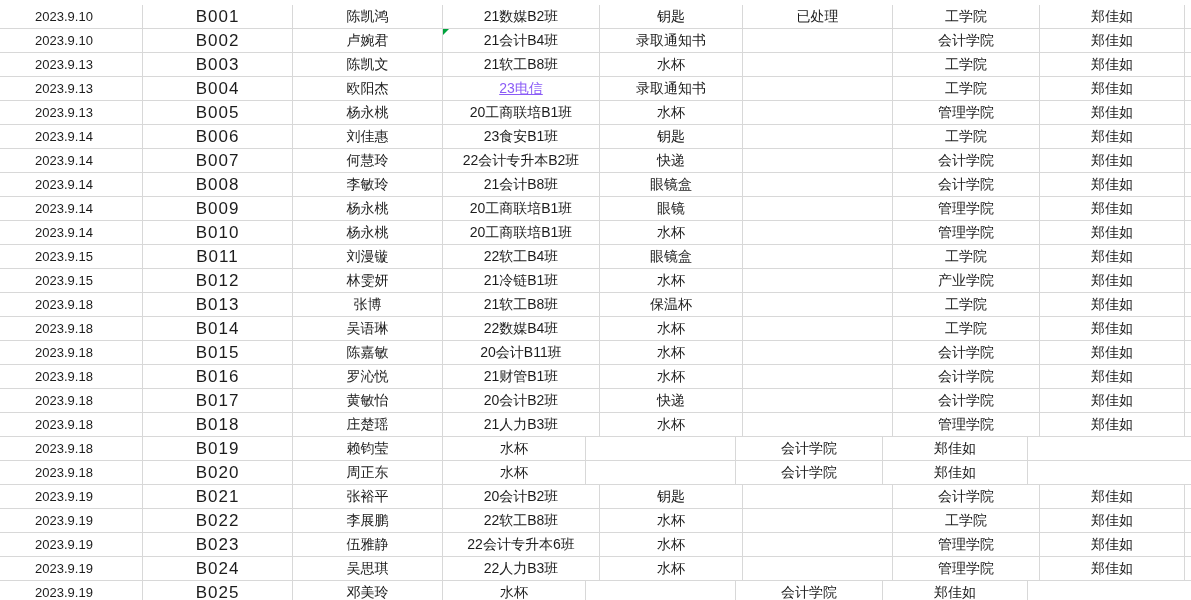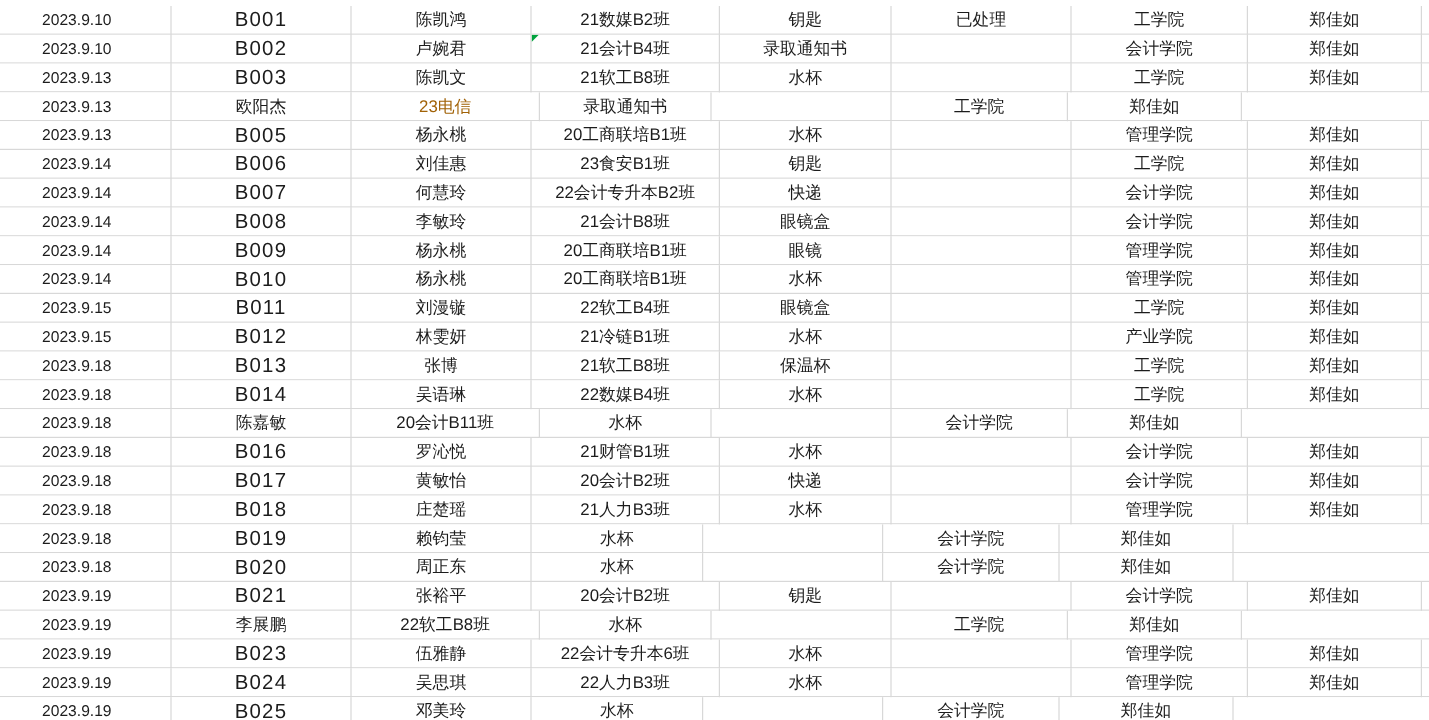--- a/index.html
+++ b/index.html
@@ -18,21 +18,21 @@
   }
   .c0{width:143px;font-size:13px;padding-right:14px;}
   .c1{width:150px;font-size:17px;letter-spacing:1px;}
   .c2{width:150px;}
   .c3{width:157px;}
   .c4{width:143px;}
   .c5{width:150px;}
   .c6{width:147px;}
   .c7{width:145px;}
   .filler{width:6px;border-right:none;}
-  .red-text{color:#a16207;}
+  .red-text{color:#8b5cf6;text-decoration:underline;}
   .err-tri{
     position:absolute;left:0;top:0;width:0;height:0;
     border-top:6px solid #00a33d;border-right:6px solid transparent;
   }
   .watermark{position:absolute;right:0;bottom:0;pointer-events:none;}
   .hthumb{
     position:absolute;left:0;bottom:0;width:107px;height:4px;
     background:#c6c6c6;border-radius:0 3px 3px 0;
   }
   .htrack{
@@ -73,20 +73,21 @@
         <div class="cell c2">陈凯文</div>
         <div class="cell c3">21软工B8班</div>
         <div class="cell c4">水杯</div>
         <div class="cell c5"></div>
         <div class="cell c6">工学院</div>
         <div class="cell c7">郑佳如</div>
         <div class="cell filler"></div>
       </div>
       <div class="row">
         <div class="cell c0">2023.9.13</div>
+        <div class="cell c1">B004</div>
         <div class="cell c2">欧阳杰</div>
         <div class="cell c3 red-text">23电信</div>
         <div class="cell c4">录取通知书</div>
         <div class="cell c5"></div>
         <div class="cell c6">工学院</div>
         <div class="cell c7">郑佳如</div>
         <div class="cell filler"></div>
       </div>
       <div class="row">
         <div class="cell c0">2023.9.13</div>
@@ -193,20 +194,21 @@
         <div class="cell c2">吴语琳</div>
         <div class="cell c3">22数媒B4班</div>
         <div class="cell c4">水杯</div>
         <div class="cell c5"></div>
         <div class="cell c6">工学院</div>
         <div class="cell c7">郑佳如</div>
         <div class="cell filler"></div>
       </div>
       <div class="row">
         <div class="cell c0">2023.9.18</div>
+        <div class="cell c1">B015</div>
         <div class="cell c2">陈嘉敏</div>
         <div class="cell c3">20会计B11班</div>
         <div class="cell c4">水杯</div>
         <div class="cell c5"></div>
         <div class="cell c6">会计学院</div>
         <div class="cell c7">郑佳如</div>
         <div class="cell filler"></div>
       </div>
       <div class="row">
         <div class="cell c0">2023.9.18</div>
@@ -267,20 +269,21 @@
         <div class="cell c2">张裕平</div>
         <div class="cell c3">20会计B2班</div>
         <div class="cell c4">钥匙</div>
         <div class="cell c5"></div>
         <div class="cell c6">会计学院</div>
         <div class="cell c7">郑佳如</div>
         <div class="cell filler"></div>
       </div>
       <div class="row">
         <div class="cell c0">2023.9.19</div>
+        <div class="cell c1">B022</div>
         <div class="cell c2">李展鹏</div>
         <div class="cell c3">22软工B8班</div>
         <div class="cell c4">水杯</div>
         <div class="cell c5"></div>
         <div class="cell c6">工学院</div>
         <div class="cell c7">郑佳如</div>
         <div class="cell filler"></div>
       </div>
       <div class="row">
         <div class="cell c0">2023.9.19</div>

